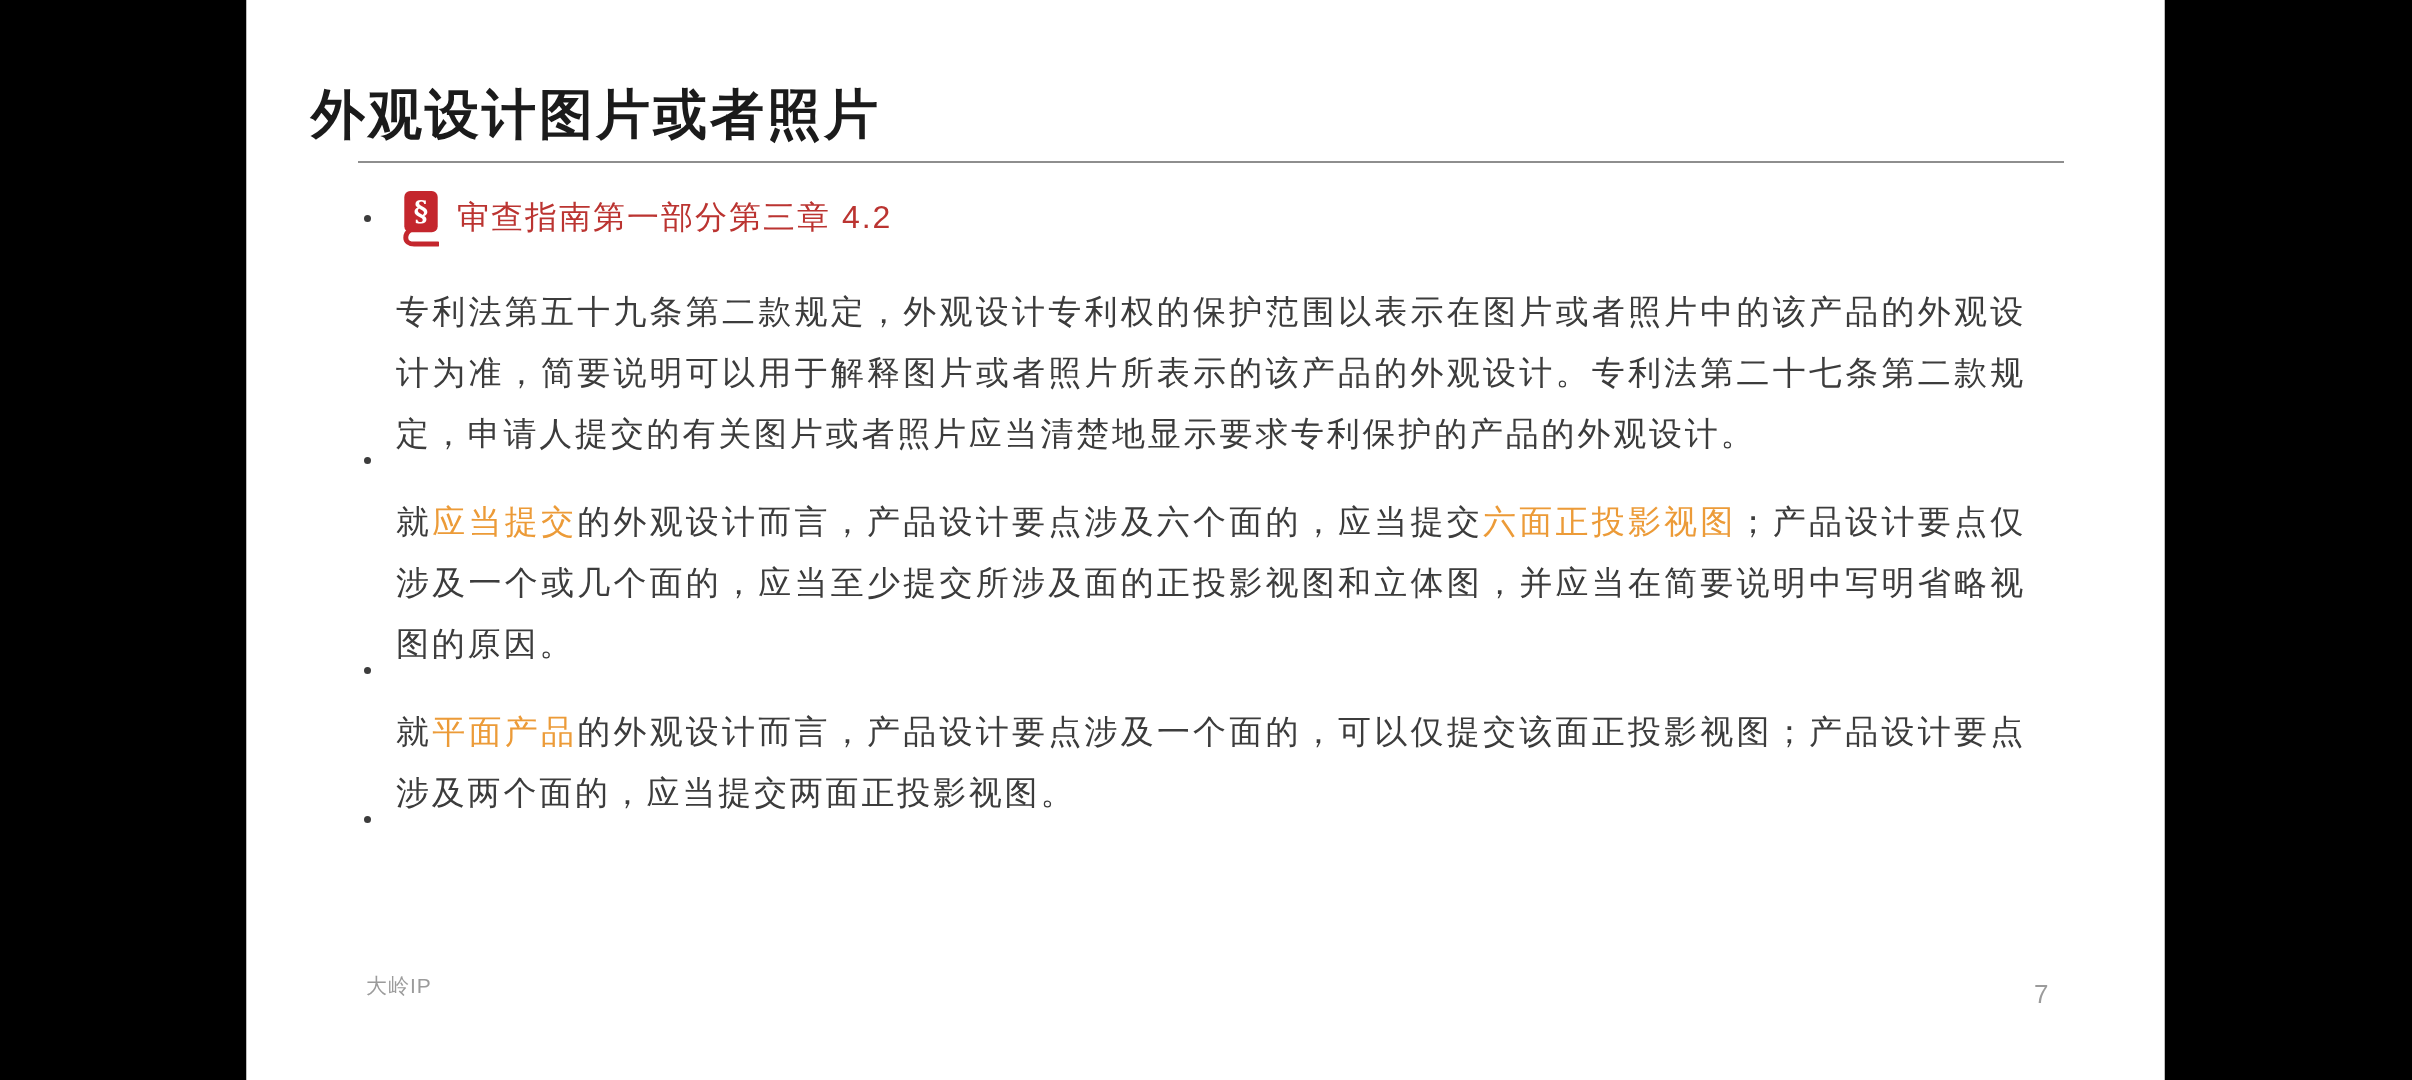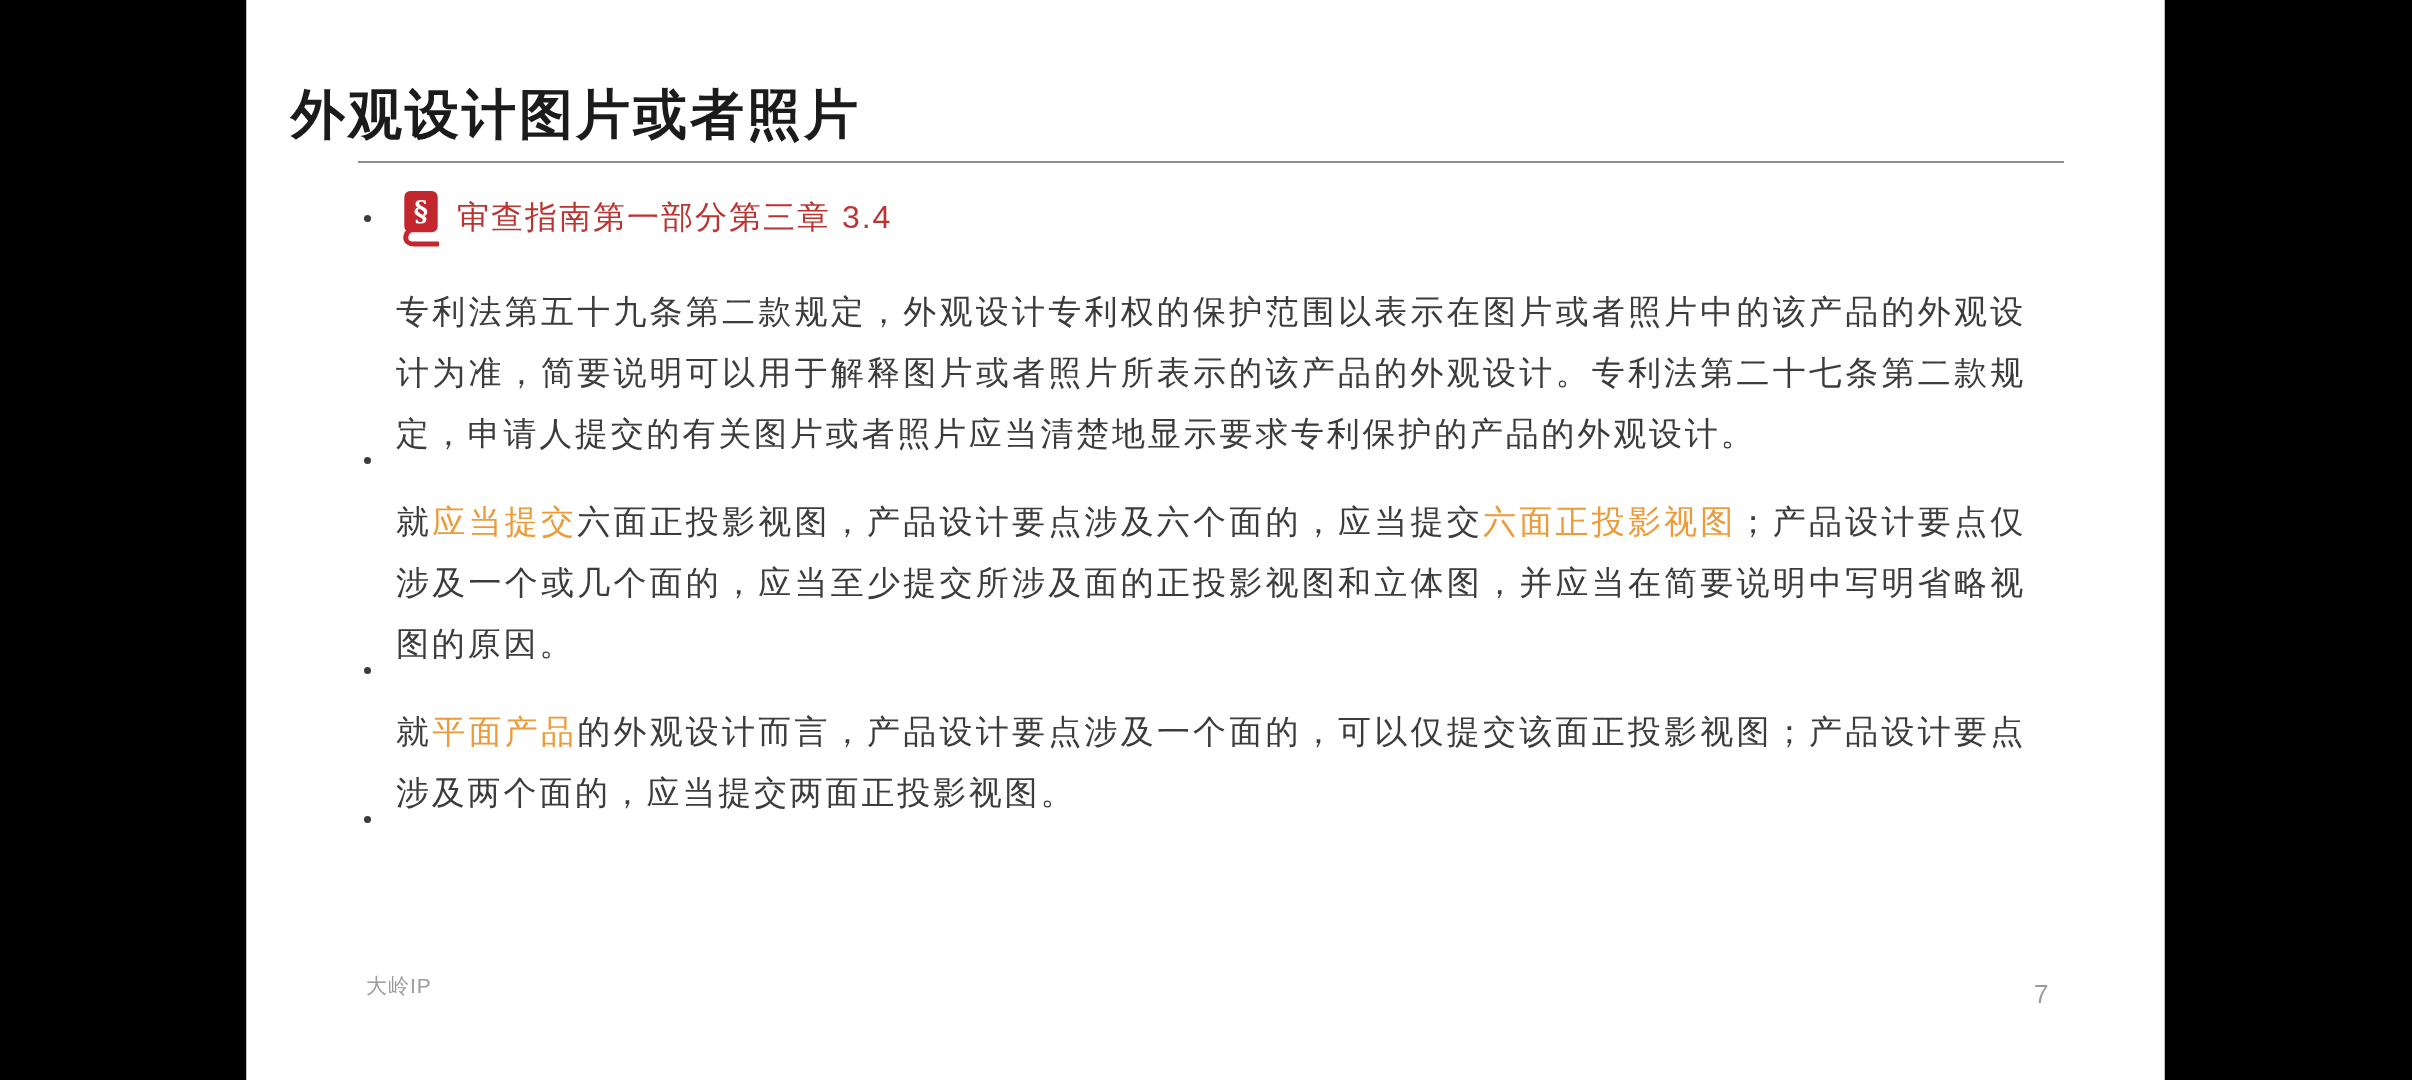--- a/index.html
+++ b/index.html
@@ -21,21 +21,21 @@
     left: 246px;
     top: 0;
     width: 1919px;
     height: 1080px;
     background: var(--slide-bg, #fff);
     border-left: 1px solid #bdbdbd;
     border-right: 1px solid #bdbdbd;
     box-sizing: border-box;
   }
   .title {
-    margin: 85px 0 0 44px;
+    margin: 85px 0 0 64px;
     font-size: 54px;
     line-height: 58px;
     font-weight: 700;
     letter-spacing: 3px;
     color: var(--title-text, #1b1b1b);
   }
   .rule {
     margin: 18px 0 0 111px;
     width: 1706px;
     height: 2px;
@@ -112,31 +112,31 @@
 
     <div class="ref-row">
       <span class="dot"></span>
       <span class="book-icon">
         <svg width="36" height="57" viewBox="0 0 36 58" xmlns="http://www.w3.org/2000/svg">
           <rect x="1" y="1" width="34" height="42" rx="6" fill="#C4262D"></rect>
           <path d="M8 40 C4.5 42 2.5 45 2.5 48.5 c0 4 3.5 6.5 8.5 6.5 h24" fill="none" stroke="#C4262D" stroke-width="5" stroke-linecap="round"></path>
           <text x="18" y="32" text-anchor="middle" font-size="28" font-weight="bold" fill="#ffffff" font-family="DejaVu Serif, serif">§</text>
         </svg>
       </span>
-      <span class="ref-text">审查指南第一部分第三章 3.4</span>
+      <span class="ref-text">审查指南第一部分第三章 4.2</span>
     </div>
 
     <div class="bullets">
       <div class="li">
         <span class="dot"></span>
         <p class="ptext"><span>专利法第五十九条第二款规定，外观设计专利权的保护范围以表示在图片或者照片中的该产品的外观设计为准，简要说明可以用于解释图片或者照片所表示的该产品的外观设计。专利法第二十七条第二款规定，申请人提交的有关图片或者照片应当清楚地显示要求专利保护的产品的外观设计。</span></p>
       </div>
       <div class="li">
         <span class="dot"></span>
-        <p class="ptext"><span>就</span><span class="hl">应当提交</span><span>六面正投影视图，产品设计要点涉及六个面的，应当提交</span><span class="hl">六面正投影视图</span><span>；产品设计要点仅涉及一个或几个面的，应当至少提交所涉及面的正投影视图和立体图，并应当在简要说明中写明省略视图的原因。</span></p>
+        <p class="ptext"><span>就</span><span class="hl">应当提交</span><span>的外观设计而言，产品设计要点涉及六个面的，应当提交</span><span class="hl">六面正投影视图</span><span>；产品设计要点仅涉及一个或几个面的，应当至少提交所涉及面的正投影视图和立体图，并应当在简要说明中写明省略视图的原因。</span></p>
       </div>
       <div class="li">
         <span class="dot"></span>
         <p class="ptext"><span>就</span><span class="hl">平面产品</span><span>的外观设计而言，产品设计要点涉及一个面的，可以仅提交该面正投影视图；产品设计要点涉及两个面的，应当提交两面正投影视图。</span></p>
       </div>
     </div>
 
     <div class="footer-brand">大岭IP</div>
     <div class="page-number">7</div>
 

